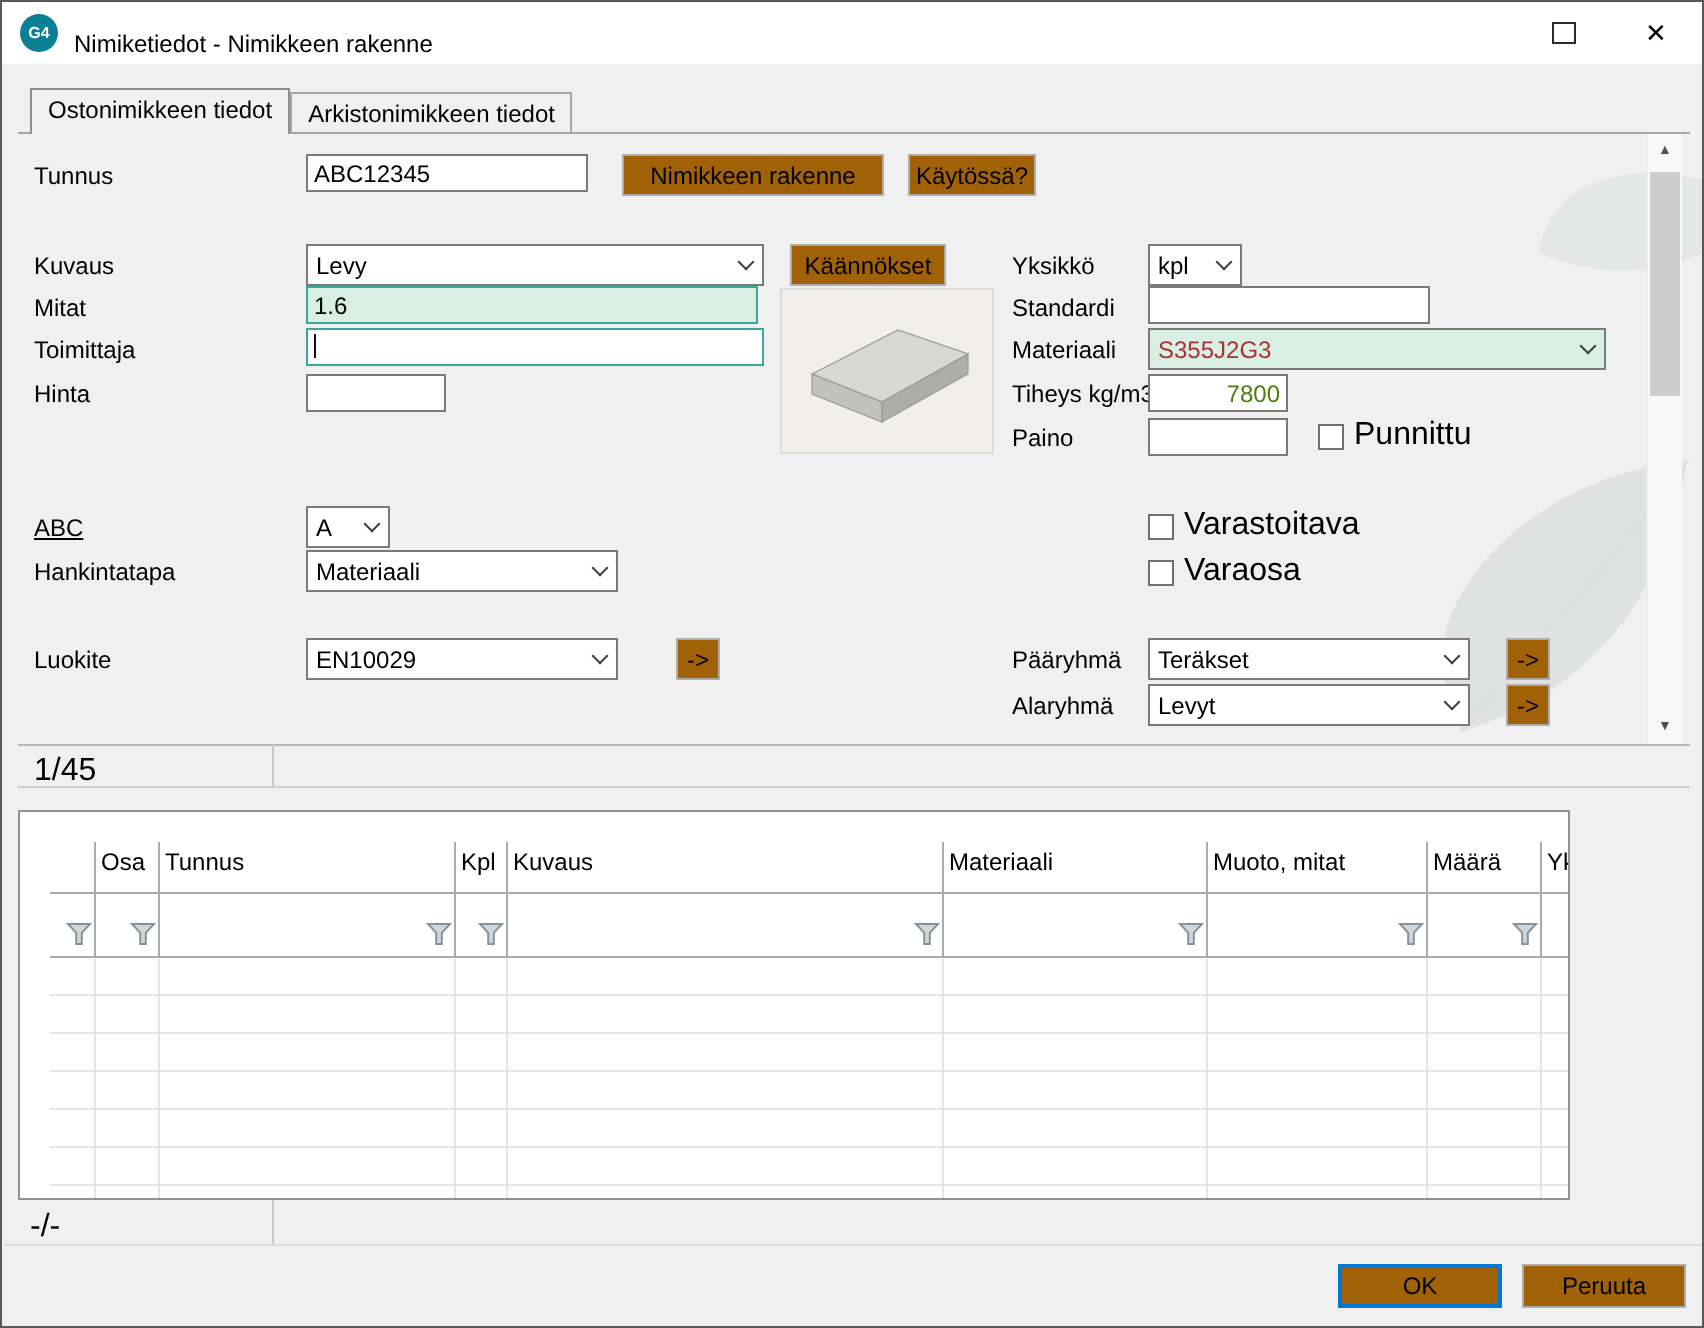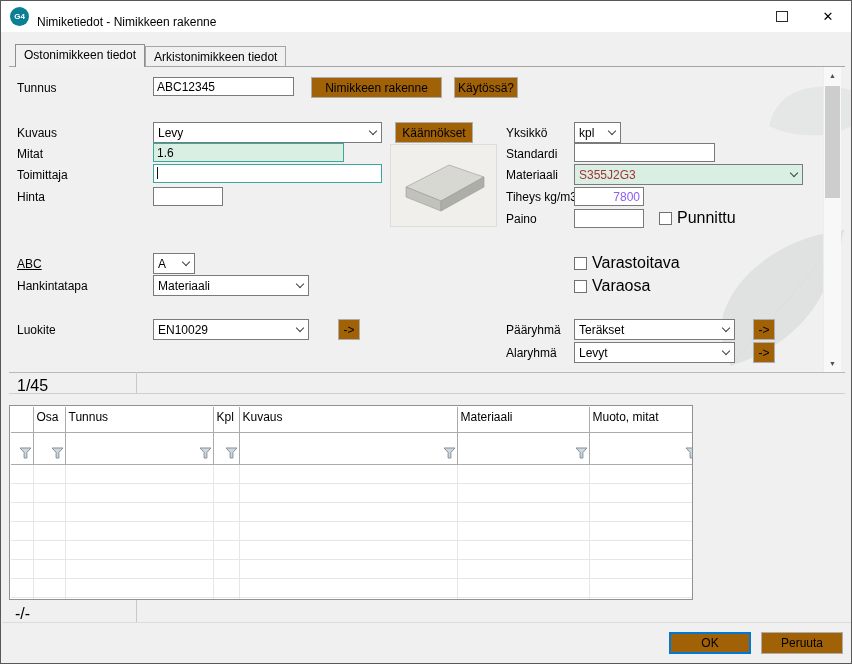--- a/index.html
+++ b/index.html
@@ -21,21 +21,21 @@
        border:1px solid #a6a6a6;border-bottom:none;font-size:12px;white-space:nowrap;}
   .tab.active{height:23px;margin-bottom:0;background:#f1f1f1;border-color:#8f8f8f;z-index:4;position:relative;}
   .tabline{position:absolute;left:8px;top:65px;width:836px;height:1px;background:#a6a6a6;z-index:2;}
 
   
   .lbl{position:absolute;font-size:12px;line-height:14px;white-space:nowrap;}
   .tb{position:absolute;box-sizing:border-box;height:19px;border:1px solid #7a7a7a;background:#fff;
       font:12px "Liberation Sans",sans-serif;padding:1px 3px;outline:none;}
   .tb.mint{background:#d9efe4;border-color:#3aa69d;}
   .tb.teal{border-color:#3aa69d;}
-  .tb.rednum{color:#8b5cf6;text-align:right;}
+  .tb.rednum{color:#4d7c0f;text-align:right;}
   .combo{position:absolute;box-sizing:border-box;height:21px;border:1px solid #7a7a7a;background:#fff;
          display:flex;align-items:center;font-size:12px;}
   .combo.mint{background:#d9efe4;}
   .combo .txt{flex:1;padding-left:4px;white-space:nowrap;overflow:hidden;}
   .combo .txt.red{color:#a83232;}
   .combo .arrowzone{width:16px;align-self:stretch;display:flex;align-items:center;justify-content:center;}
   .chev{width:5px;height:5px;border-right:1px solid #404040;border-bottom:1px solid #404040;
         transform:rotate(45deg);margin-top:-3px;}
   .btn{position:absolute;box-sizing:border-box;height:21px;background:#a16207;border:1px solid #adadad;
        font:12px "Liberation Sans",sans-serif;text-align:center;padding-top:3px;cursor:default;}
@@ -51,22 +51,22 @@
         border:1px solid #dcdcd8;box-sizing:border-box;display:flex;align-items:center;justify-content:center;}
 
   
   .sbar{position:absolute;left:822px;top:66px;width:17px;height:305px;background:#f8f8f8;border-left:1px solid #ececec;}
   .sarrow{position:absolute;left:0;width:17px;height:17px;font-size:7px;color:#505050;
           display:flex;align-items:center;justify-content:center;}
   .sarrow.dn{bottom:0;}
   .sthumb{position:absolute;left:1px;top:19px;width:15px;height:112px;background:#cdcdcd;}
 
   
-  .tblpanel{position:absolute;left:8px;top:404px;width:684px;height:195px;box-sizing:border-box;
-            background:#fff;border:1px solid #919191;padding:1px;overflow:hidden;}
+  .tblpanel{position:absolute;left:8px;top:404px;width:776px;height:195px;box-sizing:border-box;
+            background:#fff;border:1px solid #919191;padding:15px;overflow:hidden;}
   table.grid{border-collapse:collapse;table-layout:fixed;width:100%;background:#fff;}
   col.c0{width:22px}col.c1{width:32px}col.c2{width:148px}col.c3{width:26px}col.c4{width:218px}
   col.c5{width:132px}col.c6{width:110px}col.c7{width:57px}col.c8{width:50px}
   .grid th{font-weight:normal;}
   .grid .hc{height:22px;border-right:1px solid #ababab;border-bottom:1px solid #ababab;
             font-size:12px;text-align:left;padding:3px 3px 0 3px;vertical-align:top;white-space:nowrap;overflow:hidden;}
   .grid .fc{height:29px;border-right:1px solid #ababab;border-bottom:1px solid #ababab;
             text-align:right;vertical-align:bottom;padding:0 1px 2px 0;}
   .grid td{height:16px;border-right:1px solid #e6e6e6;border-bottom:1px solid #e6e6e6;}
   .funnel{display:inline-block;}
@@ -119,21 +119,21 @@
   <div class="btn" style="left:394px;top:121px;width:78px;">Käännökset</div>
   <div class="lbl" style="left:505px;top:125px;">Yksikkö</div>
   <div class="combo" style="left:573px;top:121px;width:47px;">
     <span class="txt">kpl</span>
     <span class="arrowzone">
         <span class="chev"></span>
       </span>
   </div>
 
   <div class="lbl" style="left:16px;top:146px;">Mitat</div>
-  <input class="tb mint" style="left: 152px; top: 142px; width: 191px;" value="1.6">
+  <input class="tb mint" style="left: 152px; top: 142px; width: 226px;" value="1.6">
   <div class="lbl" style="left:505px;top:146px;">Standardi</div>
   <input class="tb" style="left: 573px; top: 142px; width: 141px;" value="">
 
   <div class="lbl" style="left:16px;top:167px;">Toimittaja</div>
   <input class="tb teal" style="left: 152px; top: 163px; width: 229px;" value="">
   <div class="caret" style="left:156px;top:166px;"></div>
   <div class="lbl" style="left:505px;top:167px;">Materiaali</div>
   <div class="combo mint" style="left:573px;top:163px;width:229px;">
     <span class="txt red">S355J2G3</span>
     <span class="arrowzone">

